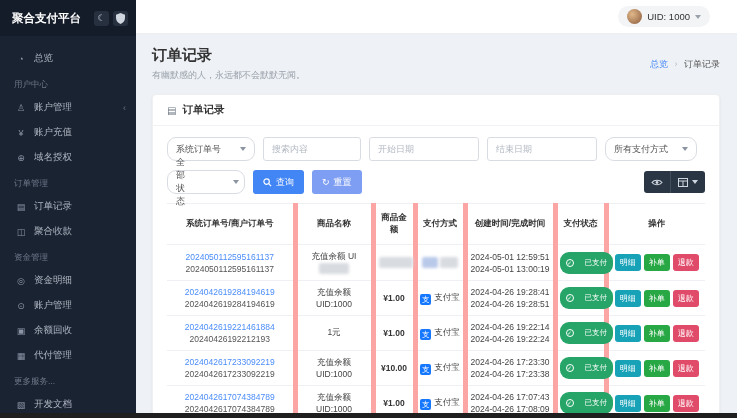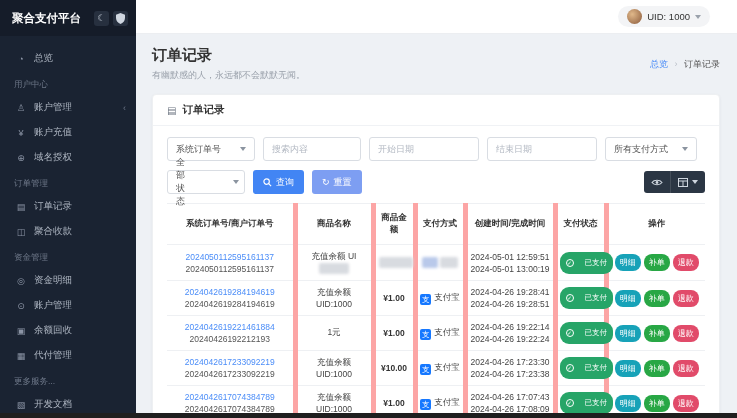--- a/index.html
+++ b/index.html
@@ -45,21 +45,21 @@
   .card { background:#fff; border-radius:4px; box-shadow:0 1px 3px rgba(30,40,60,.06);
     border:1px solid #eef0f2; }
   .card-head { display:flex; align-items:center; padding:8px 14px; border-bottom:1px solid #f0f2f5; }
   .card-head .ico { color:#6b7480; font-size:10px; margin-right:6px; }
   .card-title { font-size:10.5px; font-weight:bold; color:#333; }
 
   .filters { padding:11px 14px 0 14px; }
   .f-row { display:flex; align-items:center; margin-bottom:9px; position:relative; }
   .ctl { height:24px; border:1px solid #d9dde3; border-radius:3px; background:#fff;
     font-size:9px; color:#666; margin-right:8px; }
-  .sel { display:flex; align-items:center; padding:0 8px; cursor:pointer; color:#555; }
+  .sel { display:flex; align-items:center; padding:0 8px; cursor:pointer; color:#555;border-radius:9px; }
   .sel .caret-down { border-top-color:#8b94a0; margin-left:auto; }
   .inp { padding:0 8px; font-family:inherit; color:#444; }
   .inp::placeholder { color:#b2b8c2; }
   .w-otype { width:88px; } .w-search { width:98px; } .w-date { width:110px; }
   .w-pay { width:92px; } .w-status { width:78px;gap:48px; }
   .btn { height:24px; border:none; border-radius:3px; color:#fff; font-size:9px;
     padding:8px 10px; margin-right:8px; cursor:pointer; display:inline-flex; align-items:center;
     font-family:inherit; }
   .btn .b-ico { margin-right:4px; font-size:9px; display:inline-flex; }
   .btn-query { background:#4285f4; }
@@ -81,21 +81,21 @@
   .order-sub { color:#555; margin-top:2px; }
   .t2 { margin-top:2px; }
   .amount { font-weight:bold; color:#333; }
   .ali-ico { display:inline-block; width:11px; height:11px; background:#1678ff; color:#fff;
     border-radius:2px; font-size:7.5px; line-height:11px; text-align:center; margin-right:3px;
     vertical-align:-2px; }
   .badge-paid { display:inline-flex; align-items:center; background:#27a568; color:#fff;
     font-size:7.5px; border-radius:9px; padding:6px 6px; white-space:nowrap;gap:8px; }
   .badge-paid .chk { display:inline-block; width:8px; height:8px; border:1px solid #fff;
     border-radius:50%; font-size:5.5px; line-height:7px; text-align:center; margin-right:3px; }
-  .abtn { border:none; border-radius:8px; color:#fff; font-size:8px; padding:3px 5px;
+  .abtn { border:none; border-radius:3px; color:#fff; font-size:8px; padding:3px 5px;
     margin:0 1.5px; cursor:pointer; font-family:Liberation Sans, sans-serif; white-space:nowrap; }
   .abtn-detail { background:#17a2b8; } .abtn-reissue { background:#28a745; } .abtn-refund { background:#e14b6a; }
   .censor { display:inline-block; height:11px; border-radius:2px; background:#d8dbe0;
     filter:blur(1.5px); vertical-align:middle; margin:0 1px; }
   .censor.blue { background:#b9c9ea; }
 
   .table-footer { font-size:9px; color:#666; padding:10px 14px 12px 14px; }
 
   .bottom-strip { position:absolute; left:0; bottom:0; width:737px; height:5px; background:#1f1f1f; }
   svg { display:block; }

